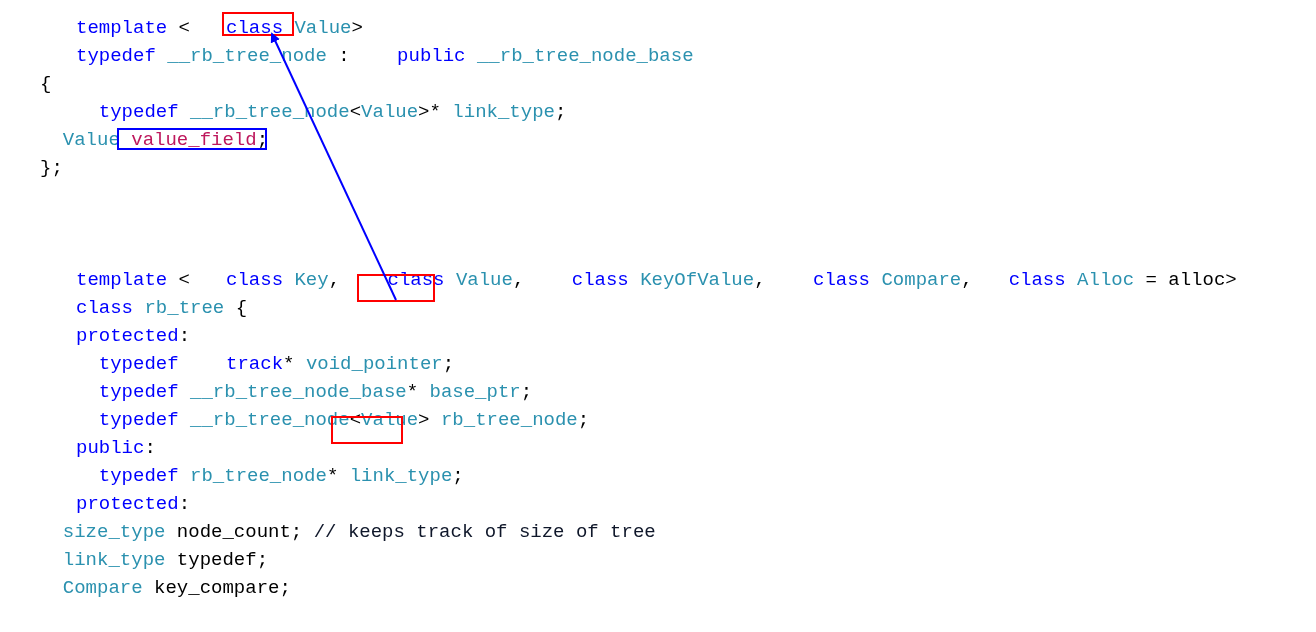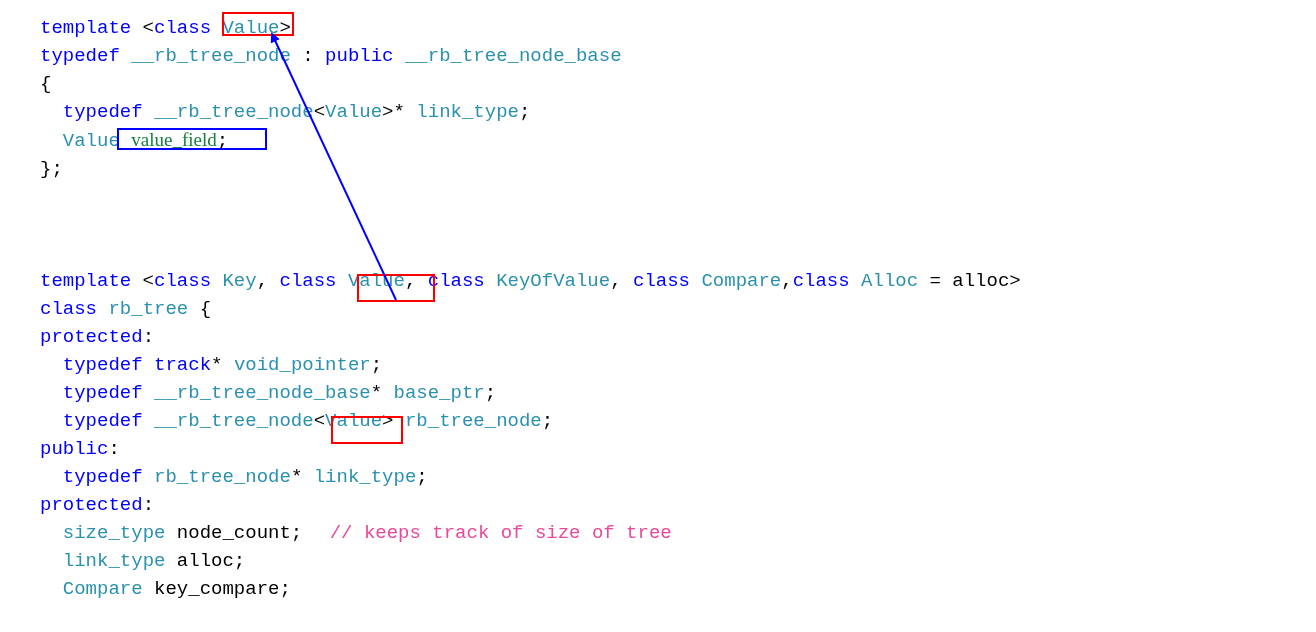--- a/index.html
+++ b/index.html
@@ -16,25 +16,25 @@
   .code {
     position: absolute;
     top: 14px;
     left: 40px;
     font-family: Consolas, "Courier New", monospace;
     font-size: 19px;
     line-height: 28px;
     white-space: pre;
     color: #000000;
   }
-  .kw { color: #0000ff; }
+  .kw { color: #0000ff; margin-left: 36px; }
   .ty { color: #2b91af; text-align: center; }
-  .cm { color: #ec4899; margin-left: 16px; }
+  .cm { color: #0f172a; }
   .pn { color: #000000; }
-  .id { color: #15803d; font-family: Liberation Serif, serif; }
+  .id { color: #be185d; }
 
   
   .box {
     position: absolute;
     border: 2px solid;
     box-sizing: border-box;
     pointer-events: none;
   }
   .red { border-color: #ff0000; }
   .blue { border-color: #0000ff; }
@@ -62,21 +62,21 @@
 <span><span class="kw">template</span><span class="pn"> &lt;</span><span class="kw">class</span><span class="pn"> </span><span class="ty">Key</span><span class="pn">, </span><span class="kw">class</span><span class="pn"> </span><span class="ty">Value</span><span class="pn">, </span><span class="kw">class</span><span class="pn"> </span><span class="ty">KeyOfValue</span><span class="pn">, </span><span class="kw">class</span><span class="pn"> </span><span class="ty">Compare</span><span class="pn">,</span><span class="kw">class</span><span class="pn"> </span><span class="ty">Alloc</span><span class="pn"> = alloc&gt;</span></span>
 <span><span class="kw">class</span><span class="pn"> </span><span class="ty">rb_tree</span><span class="pn"> {</span></span>
 <span><span class="kw">protected</span><span class="pn">:</span></span>
 <span><span class="pn">  </span><span class="kw">typedef</span><span class="pn"> </span><span class="kw">track</span><span class="pn">* </span><span class="ty">void_pointer</span><span class="pn">;</span></span>
 <span><span class="pn">  </span><span class="kw">typedef</span><span class="pn"> </span><span class="ty">__rb_tree_node_base</span><span class="pn">* </span><span class="ty">base_ptr</span><span class="pn">;</span></span>
 <span><span class="pn">  </span><span class="kw">typedef</span><span class="pn"> </span><span class="ty">__rb_tree_node</span><span class="pn">&lt;</span><span class="ty">Value</span><span class="pn">&gt; </span><span class="ty">rb_tree_node</span><span class="pn">;</span></span>
 <span><span class="kw">public</span><span class="pn">:</span></span>
 <span><span class="pn">  </span><span class="kw">typedef</span><span class="pn"> </span><span class="ty">rb_tree_node</span><span class="pn">* </span><span class="ty">link_type</span><span class="pn">;</span></span>
 <span><span class="kw">protected</span><span class="pn">:</span></span>
 <span><span class="pn">  </span><span class="ty">size_type</span><span class="pn"> node_count; </span><span class="cm">// keeps track of size of tree</span></span>
-<span><span class="pn">  </span><span class="ty">link_type</span><span class="pn"> alloc;</span></span>
+<span><span class="pn">  </span><span class="ty">link_type</span><span class="pn"> typedef;</span></span>
 <span><span class="pn">  </span><span class="ty">Compare</span><span class="pn"> key_compare;</span></span></div>
 
 <div class="box red" id="box1" style="left: 222px; top: 12px; width: 72px; height: 24px;"></div>
 <div class="box blue" id="box2" style="left: 117px; top: 128px; width: 150px; height: 22px;"></div>
 <div class="box red" id="box3" style="left: 357px; top: 274px; width: 78px; height: 28px;"></div>
 <div class="box red" id="box4" style="left: 331px; top: 416px; width: 72px; height: 28px;"></div>
 
 <svg class="arrow" width="1316" height="632">
   <defs>
     <marker id="ah" markerWidth="10" markerHeight="10" refX="8" refY="5" orient="auto" markerUnits="userSpaceOnUse">

